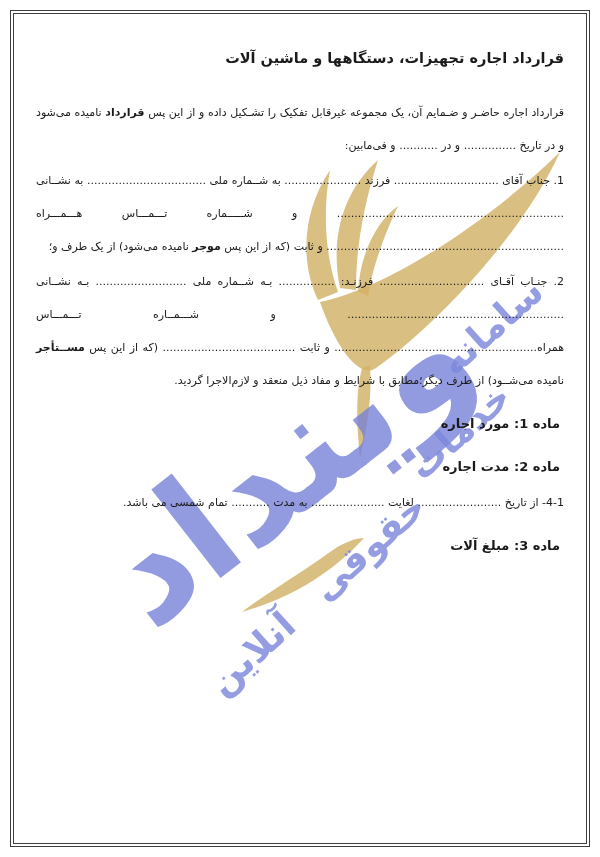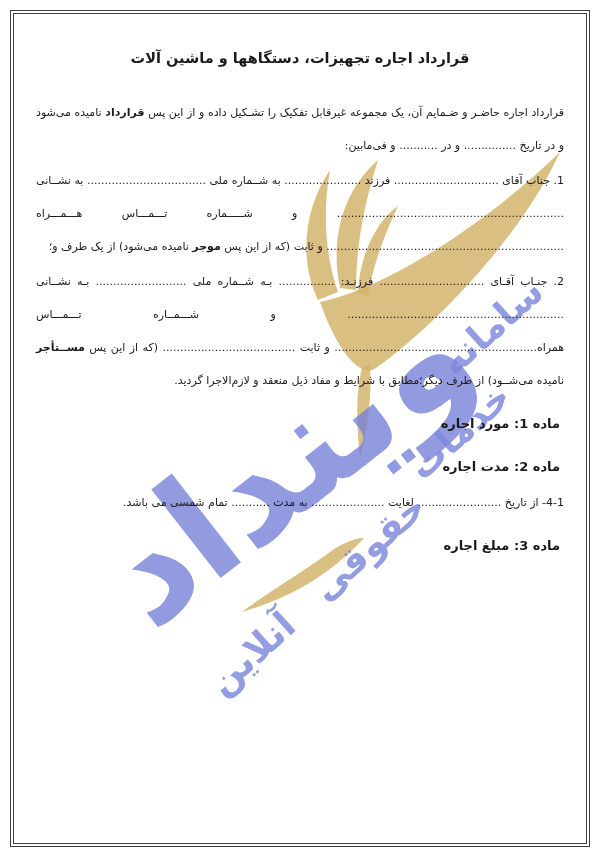--- a/index.html
+++ b/index.html
@@ -2,21 +2,21 @@
 <html lang="fa"><head>
 <meta charset="utf-8">
 <style>
   html,body{margin:0;padding:0;background:#ffffff;}
   body{width:600px;height:857px;position:relative;overflow:hidden;
        font-family:"DejaVu Sans",sans-serif;color:#1a1a1a;}
   .page-frame{position:absolute;left:10px;top:10px;right:10px;bottom:10px;
        border:4px double #3f3f3f;background:transparent;}
   .content{position:absolute;inset:0;padding:22px 22px 10px 22px;z-index:2;
        direction:rtl;unicode-bidi:embed;}
-  h1.doc-title{font-size:14.5px;font-weight:bold;text-align:center;
+  h1.doc-title{font-size:14.5px;font-weight:bold;
        margin:14px 0 30px 0;letter-spacing:0;}
   p.para{font-size:11px;line-height:33px;text-align:justify;margin:0 0 2px 0;
        overflow-wrap:anywhere;word-break:break-word;}
   .b{font-weight:bold;}
   h2.art{font-size:13px;font-weight:bold;margin:10px 4px 3px 0;line-height:33px;
        text-underline-offset:4px;}
   
   .watermark{position:absolute;inset:0;z-index:1;pointer-events:none;}
   .wm-logo{position:absolute;left:-5px;top:368px;width:580px;height:190px;
        line-height:190px;text-align:center;font-size:148px;font-weight:bold;
@@ -63,15 +63,15 @@
 
     <p class="para"><span>1. جناب آقای .............................. فرزند ...................... به شــماره ملی .................................. به نشــانی ................................................................. و شـــــماره تـــمـــاس هـــمـــراه .................................................................... و ثابت (که از این پس </span><span class="b">موجر</span><span> نامیده می‌شود) از یک طرف و؛</span></p>
 
     <p class="para"><span>2. جنـاب آقـای .............................. فرزنـد: ................ بـه شــماره ملی .......................... بـه نشــانی .............................................................. و شـــمــاره تـــمـــاس همراه.......................................................... و ثابت ...................................... (که از این پس </span><span class="b">مســتأجر</span><span> نامیده می‌شــود) از طرف دیگر؛مطابق با شرایط و مفاد ذیل منعقد و لازم‌الاجرا گردید.</span></p>
 
     <h2 class="art">ماده 1:  مورد اجاره</h2>
 
     <h2 class="art">ماده 2: مدت اجاره</h2>
     <p class="para"><span>4-1- از تاریخ ........................ لغایت ..................... به مدت ........... تمام شمسی می باشد.</span></p>
 
-    <h2 class="art">ماده 3: مبلغ اجاره</h2>
+    <h2 class="art">ماده 3: مبلغ آلات</h2>
   </div>
 </div>
 
 </body></html>

